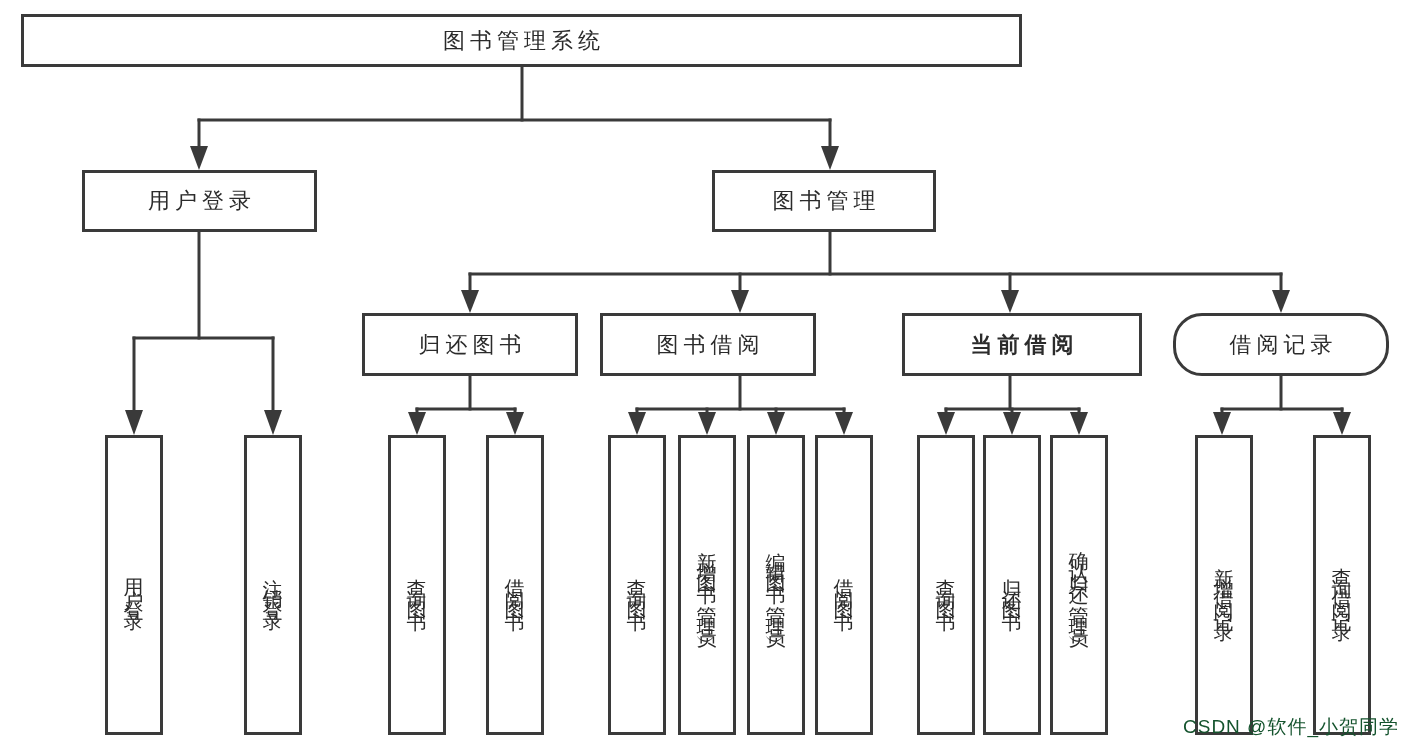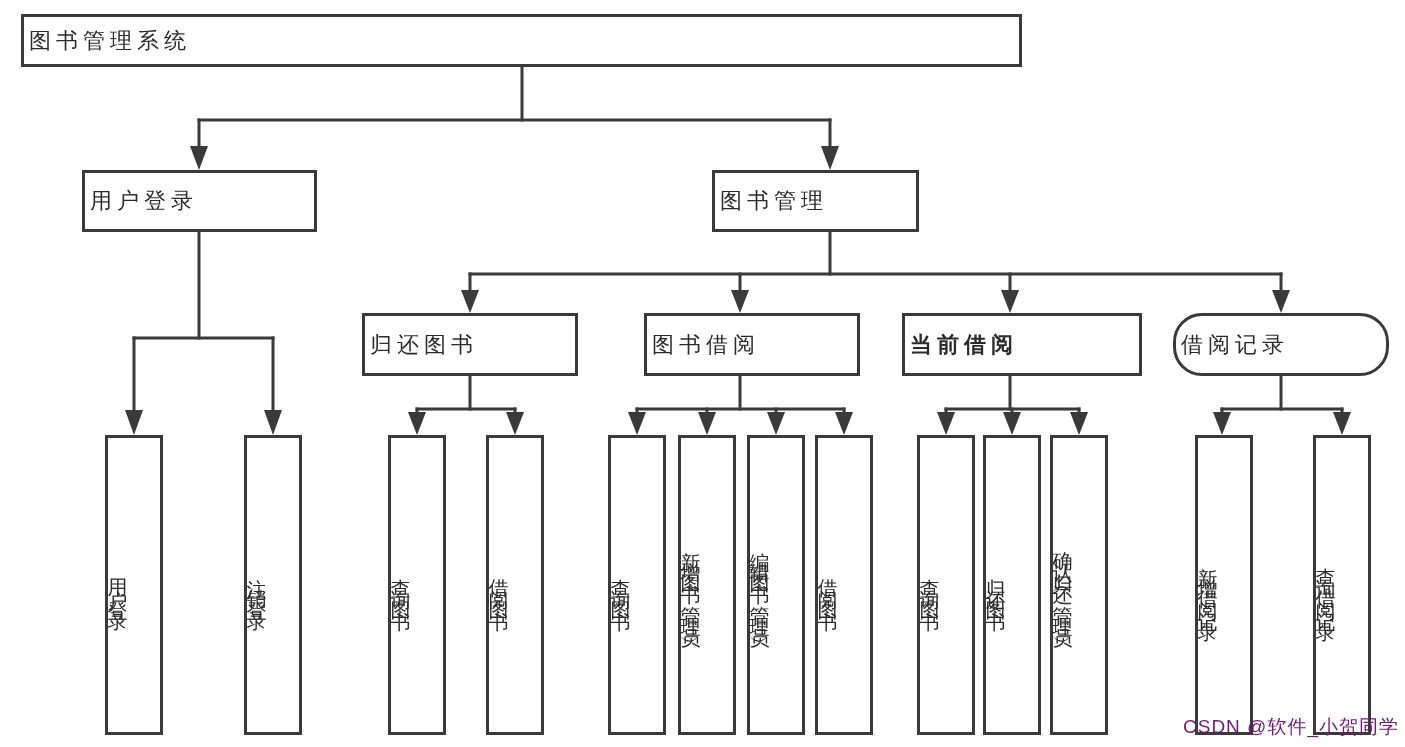--- a/index.html
+++ b/index.html
@@ -19,20 +19,21 @@
     width: 1405px; height: 747px;
     z-index: 1;
     pointer-events: none;
   }
   .node {
     position: absolute;
     background: #ffffff;
     border: 3px solid #3a3a3a;
     display: flex;
     align-items: center;
+    justify-content: center;
     z-index: 2;
   }
   .hlabel {
     font-size: 22px;
     letter-spacing: 5px;
     color: #2b2b2b;
     white-space: nowrap;
     text-indent: 5px; 
   }
   .vlabel {
@@ -40,24 +41,24 @@
     text-orientation: mixed;
     font-size: 20px;
     letter-spacing: 11px;
     line-height: 1;
     color: #2b2b2b;
   }
   
   .n-root   { left: 21px;  top: 14px;  width: 1001px; height: 53px; }
   
   .n-login  { left: 82px;  top: 170px; width: 235px; height: 62px; }
-  .n-mgmt   { left: 712px; top: 170px; width: 207px; height: 62px; }
+  .n-mgmt   { left: 712px; top: 170px; width: 224px; height: 62px; }
   
   .n-m0 { left: 362px;  top: 313px; width: 216px; height: 63px; }
-  .n-m1 { left: 644px;  top: 313px; width: 216px; height: 63px; }
+  .n-m1 { left: 600px;  top: 313px; width: 216px; height: 63px; }
   .n-m2 { left: 902px;  top: 313px; width: 240px; height: 63px; font-weight: bold; }
   .n-m3 { left: 1173px; top: 313px; width: 216px; height: 63px; border-radius: 29px; }
   
   .leaf { top: 435px; width: 58px; height: 300px; }
   .n-l0  { left: 105px; }
   .n-l1  { left: 244px; }
   .n-l2  { left: 388px; }
   .n-l3  { left: 486px; }
   .n-l4  { left: 608px; }
   .n-l5  { left: 678px; }
@@ -68,21 +69,21 @@
   .n-l10 { left: 1050px; }
   .n-l11 { left: 1195px; }
   .n-l12 { left: 1313px; }
   .watermark {
     position: absolute;
     left: 1183px;
     top: 714px;
     z-index: 5;
     font-size: 19px;
     letter-spacing: 1px;
-    color: #701a75;
+    color: #14532d;
     white-space: nowrap;
   }
 </style>
 </head>
 <body>
 
 <div class="canvas">
 
   <svg class="wires" viewBox="0 0 1405 747" xmlns="http://www.w3.org/2000/svg">
     <g stroke="#3a3a3a" stroke-width="3" fill="none" stroke-linecap="square">

